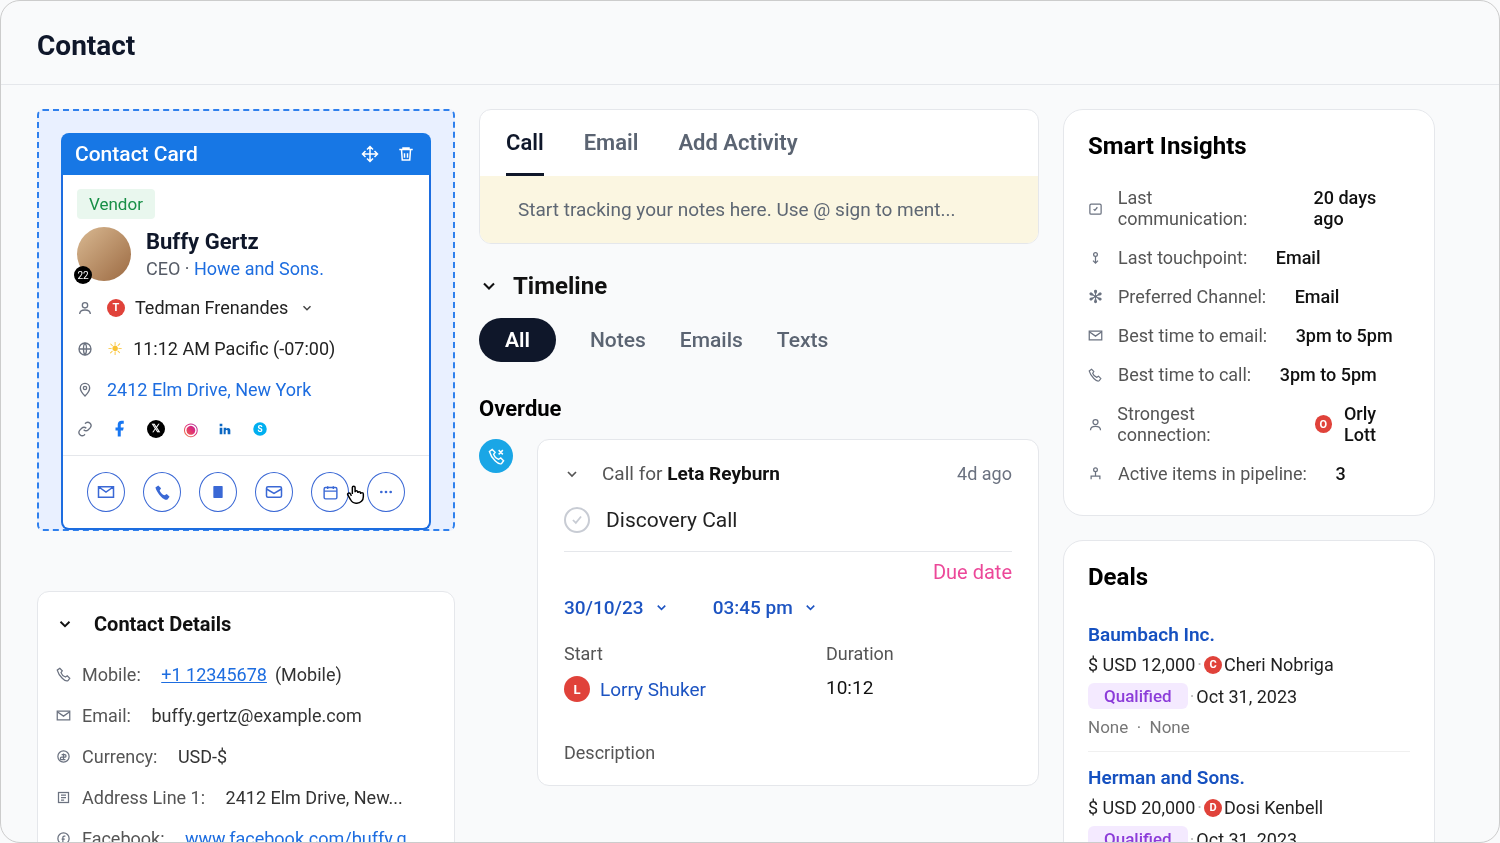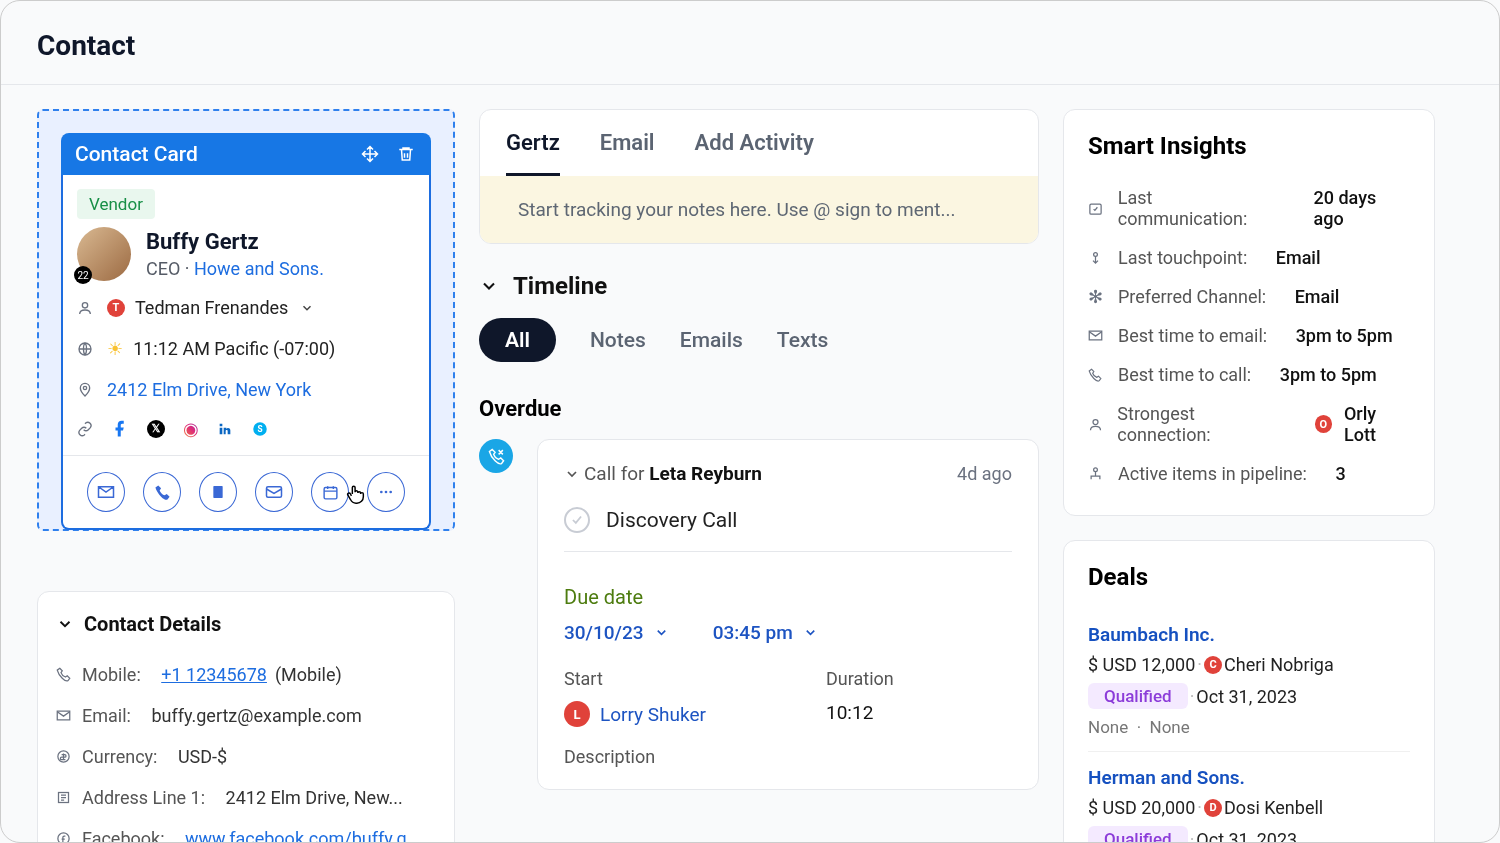--- a/index.html
+++ b/index.html
@@ -34,21 +34,21 @@
 .chev-ico { color:#444; margin-left:2px;}
 .social-row { display: flex; gap: 18px; padding: 8px 14px 16px; align-items:center; }
 .social-row .link-ico { color:#6b7280; }
 .fb { color:#1877f2; } .x-ico{ background:#000; color:#fff; border-radius:50%; width:18px; height:18px; display:flex; align-items:center; justify-content:center; font-size:11px; font-weight:700;} .ig{ background:linear-gradient(45deg,#f58529,#dd2a7b,#8134af);-webkit-background-clip:text;color:transparent;font-size:18px;} .li{color:#0a66c2;} .sk{color:#00aff0;}
 .action-row { border-top:1px solid #e5e7eb; display:flex; gap:18px; padding:16px 24px; }
 .circ-btn { width:40px; height:40px; border:1.5px solid #3a68d5; border-radius:50%; display:flex; align-items:center; justify-content:center; color:#3a68d5; cursor:pointer; font-size:17px; }
 
 .cursor-hand { position: absolute; left: 306px; top: 372px; font-size:18px; }
 
 .details-card { background:#fff; border:1px solid #e5e7eb; border-radius:12px; margin-top:60px; padding:20px 18px; }
-.details-head { display:flex; align-items:center; gap:10px; font-size:20px; font-weight:700; color:#111; margin-bottom:18px;}
+.details-head { display:flex; align-items:center; gap:20px; font-size:20px; font-weight:700; color:#111; margin-bottom:18px;}
 .details-row { display:flex; align-items:center; gap:8px; font-size:18px; color:#333; padding:10px 0;}
 .details-row .lbl { color:#555;}
 .details-row .ico { width:18px; color:#6b7280;}
 .details-row .link{color:#1d6de0;text-decoration:underline;}
 
 
 .tabs-card { background:#fff; border:1px solid #e5e7eb; border-radius:12px; padding: 0; overflow:hidden;}
 .tabs { display:flex; gap:40px; padding:20px 26px 0; font-size:22px; font-weight:600; color:#5b6472;}
 .tab { padding-bottom:18px; cursor:pointer; }
 .tab.active { color:#0f172a; border-bottom:3px solid #0f172a; }
@@ -57,41 +57,41 @@
 .timeline-head { display:flex; align-items:center; gap:14px; margin:28px 0 18px; font-size:24px; font-weight:700; color:#111; }
 .filter-row { display:flex; gap:34px; align-items:center; font-size:21px; color:#5b6472; font-weight:500;}
 .pill { background:#0f172a; color:#fff; padding:10px 26px; border-radius:999px; font-weight:600; }
 .filter-item { cursor:pointer; }
 
 .overdue-h { font-size:22px; font-weight:700; margin:34px 0 18px; }
 .timeline-item-wrap { display:flex; gap:24px; }
 .timeline-dot { width:34px; height:34px; border-radius:50%; background:#1aa6e6; color:#fff; display:flex; align-items:center; justify-content:center; font-size:16px;}
 .activity-card { background:#fff; border:1px solid #e5e7eb; border-radius:12px; padding:22px 26px; flex:1;}
 .act-top { display:flex; align-items:center; justify-content:space-between; margin-bottom:14px;}
-.act-title-wrap { display:flex; align-items:center; gap:4px; font-size:19px; }
+.act-title-wrap { display:flex; align-items:center; gap:22px; font-size:19px; }
 .act-title-wrap .chev { color:#555; }
 .act-name { color:#555; }
 .act-name b { color:#111; font-weight:700;}
 .act-time { color:#6b7280; font-size:18px;}
 .task-row { display:flex; align-items:center; gap:16px; font-size:21px; color:#222; padding:8px 0 18px; border-bottom:1px solid #e5e7eb;}
 .task-check { width:26px; height:26px; border:2px solid #c8ccd4; border-radius:50%; display:flex; align-items:center; justify-content:center; color:#c8ccd4;}
-.sect-label { font-size:20px; color:#4d7c0f; margin:33px 0 12px;}
+.sect-label { font-size:20px; color:#ec4899; margin:8px 0 12px;text-align:right;}
 .due-row { display:flex; gap:44px; }
 .due-chip { display:flex; align-items:center; gap:10px; color:#1d54c2; font-size:19px; font-weight:500; cursor:pointer;}
 .two-col { display:flex; gap:120px; margin-top:24px;}
 .two-col .col { }
 .two-col .lbl { font-size:18px; color:#555; margin-bottom:12px;}
 .owner-chip { display:flex; align-items:center; gap:10px; }
 .avatar-sm { width:26px; height:26px; border-radius:50%; background:#e0423a; color:#fff; font-size:13px; font-weight:700; display:flex; align-items:center; justify-content:center;}
 .owner-name { color:#1d54c2; font-size:19px;}
 .dur-val { font-size:19px; color:#111;}
-.desc-lbl { font-size:18px; color:#555; margin-top:19px;}
-
-
-.right-card { background:#fff; border:1px solid #e5e7eb; border-radius:12px; padding:22px 24px; margin-bottom:24px;}
+.desc-lbl { font-size:18px; color:#555; margin-top:40px;}
+
+
+.right-card { background:#fff; border:1px solid #e5e7eb; border-radius:20px; padding:22px 24px; margin-bottom:24px;}
 .right-card h3 { font-size:24px; font-weight:700; margin-bottom:18px;}
 .ins-row { display:flex; align-items:center; gap:12px; font-size:18px; color:#444; padding:9px 0;}
 .ins-row .ico { width:18px; color:#6b7280;}
 .ins-row .lbl { color:#555;}
 .ins-row .val { color:#111; font-weight:500;}
 .red-badge { width:18px; height:18px; border-radius:50%; background:#e0423a; color:#fff; font-size:11px; font-weight:700; display:inline-flex; align-items:center; justify-content:center;}
 
 .deal-item { padding:14px 0 14px; border-bottom:1px solid #f0f0f0;}
 .deal-name { color:#1651c0; font-size:19px; font-weight:600; margin-bottom:8px;}
 .deal-line { display:flex; align-items:center; gap:2px; font-size:18px; color:#222; margin-bottom:8px;}
@@ -296,21 +296,21 @@
           </span>
         <span class="lbl">Facebook:</span>&nbsp;
         <span class="link">www.facebook.com/buffy.g...</span>
       </div>
     </div>
   </div>
 
   <div class="mid-col">
     <div class="tabs-card">
       <div class="tabs">
-        <div class="tab active">Gertz</div>
+        <div class="tab active">Call</div>
         <div class="tab">Email</div>
         <div class="tab">Add Activity</div>
       </div>
       <div class="note-input">Start tracking your notes here. Use @ sign to ment...</div>
     </div>
 
     <div class="timeline-head">
       <svg width="20" height="20" viewBox="0 0 24 24" fill="none" stroke="currentColor" stroke-width="2.5">
           <path d="M6 9l6 6 6-6"></path>
         </svg>

